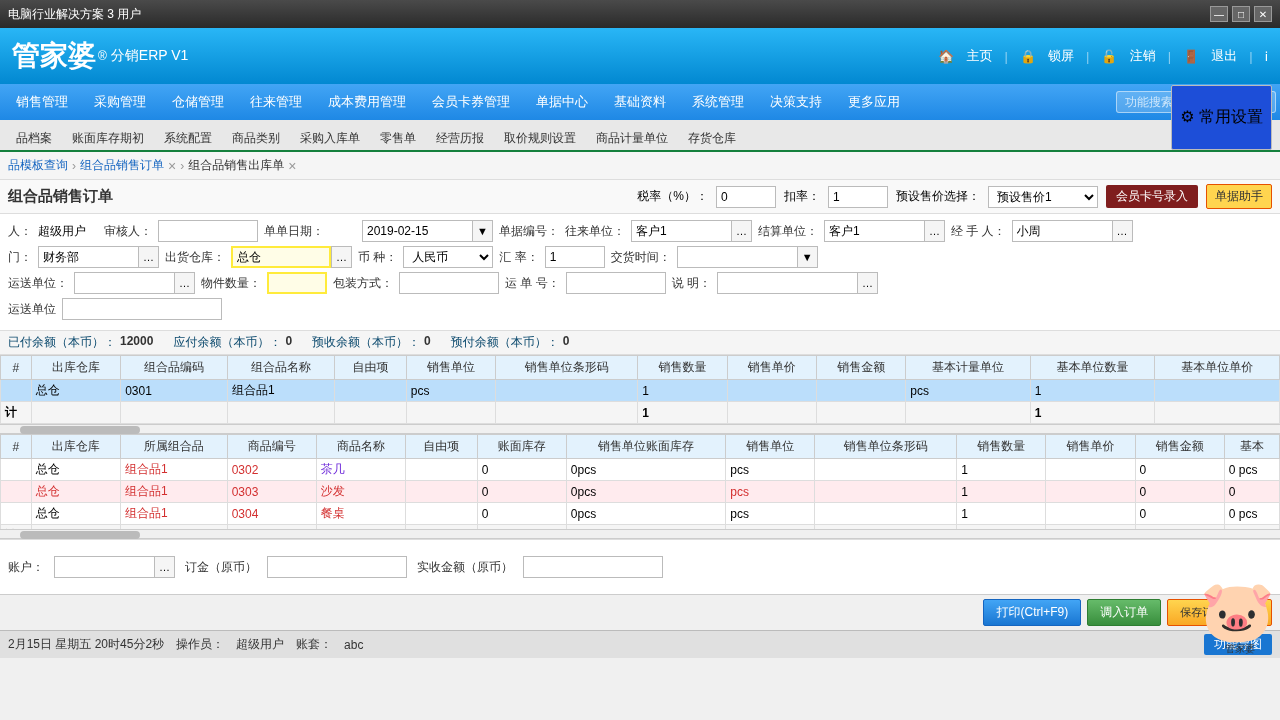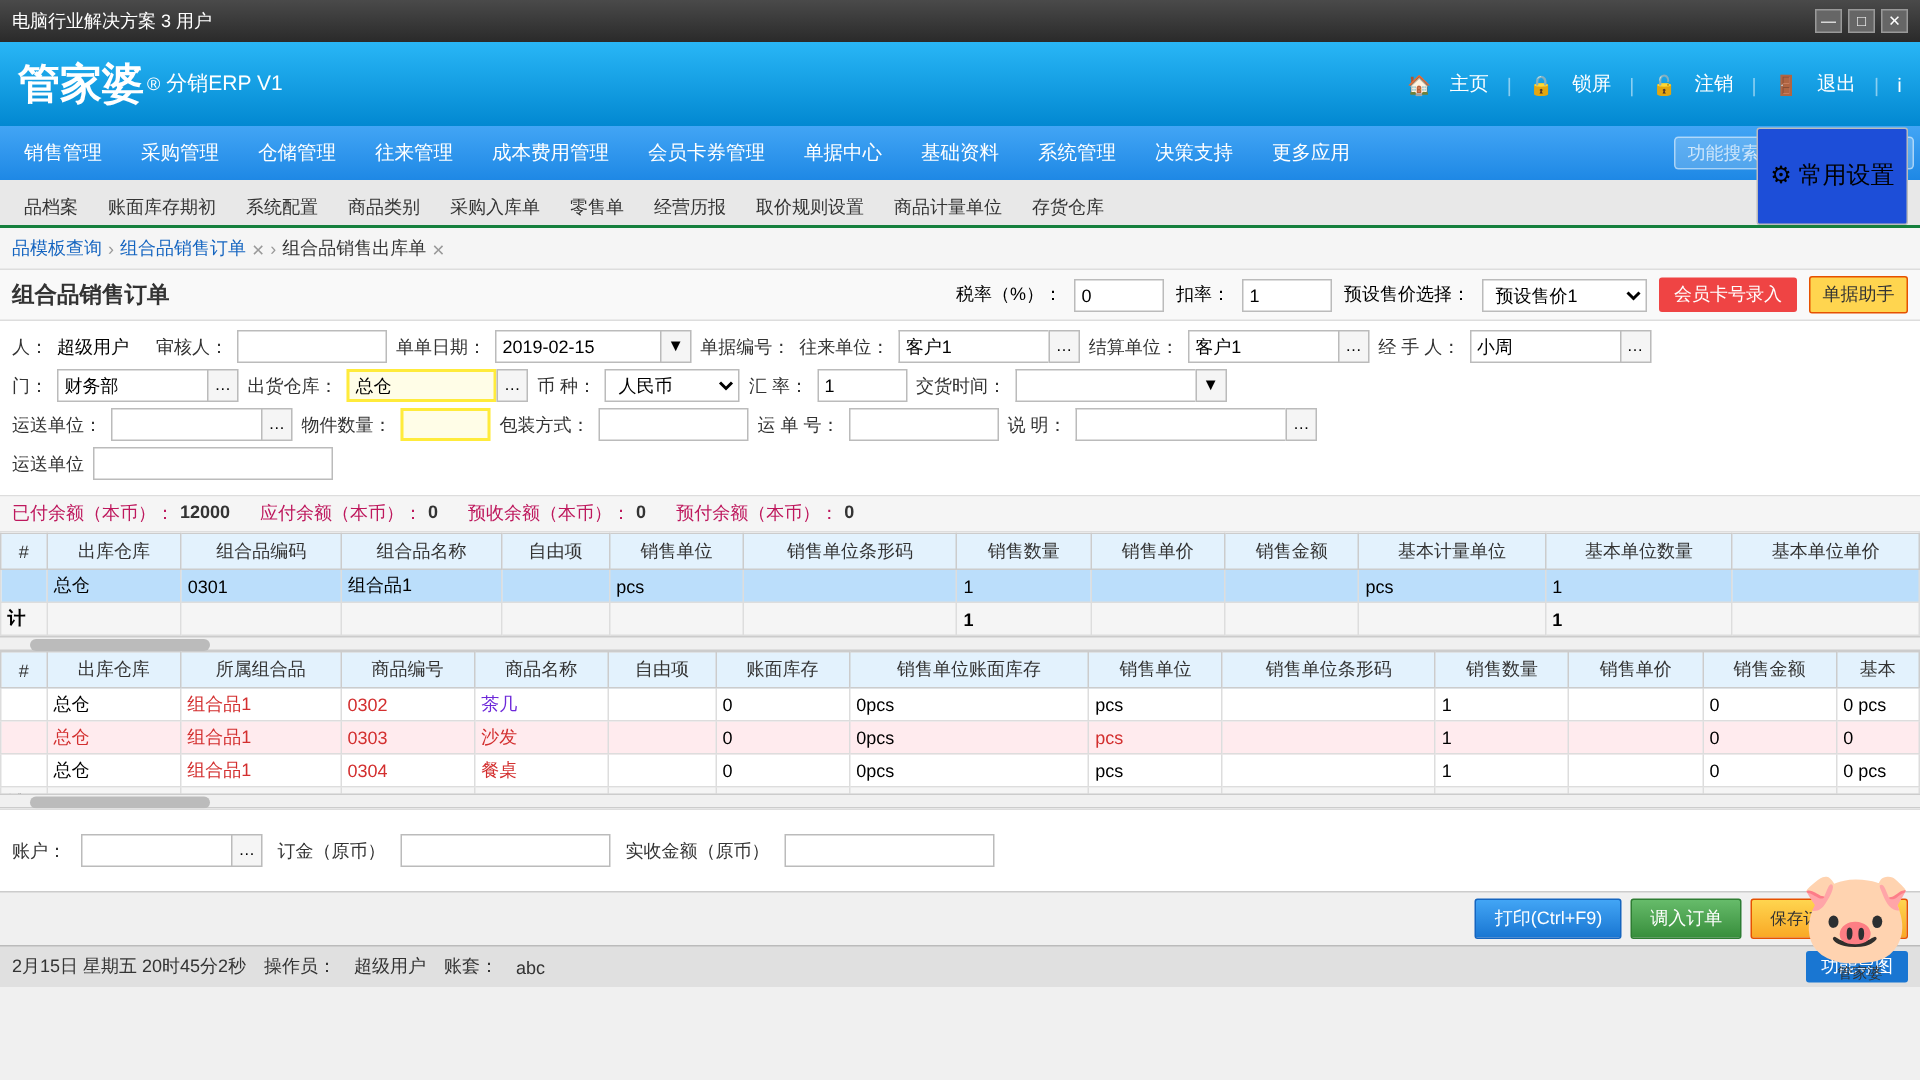--- a/index.html
+++ b/index.html
@@ -49,35 +49,35 @@
     .btn-suffix { border: 1px solid #bbb; padding: 1px 4px; font-size: 11px; height: 22px; background: #f5f5f5; cursor: pointer; }
     .form-input-with-btn { display: flex; }
     .form-input-with-btn .form-input { border-right: none; }
     .btn-primary { background: linear-gradient(to bottom, #42a5f5, #1976d2); color: #fff; border: 1px solid #1565c0; padding: 4px 12px; font-size: 12px; cursor: pointer; border-radius: 2px; white-space: nowrap; }
     .btn-secondary { background: linear-gradient(to bottom, #66bb6a, #388e3c); color: #fff; border: 1px solid #2e7d32; padding: 4px 12px; font-size: 12px; cursor: pointer; border-radius: 2px; white-space: nowrap; }
     .btn-yellow { background: linear-gradient(to bottom, #ffd54f, #f9a825); color: #333; border: 1px solid #e65100; padding: 4px 12px; font-size: 11px; cursor: pointer; border-radius: 2px; white-space: nowrap; }
 
     
     .summary-row { display: flex; align-items: center; padding: 3px 8px; background: #f5f5f5; border-bottom: 1px solid #ddd; font-size: 12px; gap: 20px; }
     .summary-item { display: flex; gap: 4px; }
-    .summary-label { color: #be185d; }
+    .summary-label { color: #0c4a6e; }
     .summary-value { color: #333; font-weight: bold; }
 
     
     .table-container { overflow-x: auto; background: #fff; }
     .data-table { width: 100%; border-collapse: collapse; font-size: 12px; }
     .data-table th { background: #e3f2fd; border: 1px solid #ccc; padding: 3px 6px; text-align: center; white-space: nowrap; color: #333; font-weight: normal; }
     .data-table td { border: 1px solid #ddd; padding: 2px 4px; white-space: nowrap; }
     .data-table .selected-row td { background: #bbdefb; }
 
     
     .footer { height: 28px; background: #e0e0e0; border-top: 1px solid #bbb; display: flex; align-items: center; padding: 0 8px; justify-content: space-between; font-size: 12px; color: #333; }
     .footer-right { display: flex; gap: 8px; }
     .footer-btn { background: #1976d2; color: #fff; border: none; padding: 2px 10px; font-size: 12px; cursor: pointer; border-radius: 2px; }
-    .tax-btn { background: #ef4444; color: #fff; border: none; padding: 3px 10px; font-size: 12px; cursor: pointer; border-radius: 2px; white-space: nowrap; }
+    .tax-btn { background: #7f1d1d; color: #fff; border: none; padding: 3px 10px; font-size: 12px; cursor: pointer; border-radius: 2px; white-space: nowrap; }
     .helper-btn { background: #ffd54f; color: #333; border: 1px solid #e65100; padding: 3px 8px; font-size: 12px; cursor: pointer; border-radius: 2px; white-space: nowrap; }
   </style>
 </head>
 <body>
 
 <div class="title-bar">
   <div class="title-bar-left">
     <span>电脑行业解决方案 3 用户</span>
   </div>
   <div class="title-bar-right">
@@ -168,21 +168,21 @@
 
 <div class="form-area">
 
   <div class="form-row">
     <span class="form-label">人：</span>
     <span style="font-size:12px;min-width:60px;">超级用户</span>
     <span class="form-label">审核人：</span>
     <input class="form-input form-input-md" value="" style="">
     <span class="form-label">单单日期：</span>
     <div class="form-input-with-btn">
-      <input class="form-input" style="width: 110px;" value="2019-02-15">
+      <input class="form-input" style="width: 110px; margin-left: 32px;" value="2019-02-15">
       <button class="btn-suffix">▼</button>
     </div>
     <span class="form-label">单据编号：</span>
     <span class="form-label">往来单位：</span>
     <div class="form-input-with-btn">
       <input class="form-input form-input-md" value="客户1" style="">
       <button class="btn-suffix">…</button>
     </div>
     <span class="form-label">结算单位：</span>
     <div class="form-input-with-btn">

